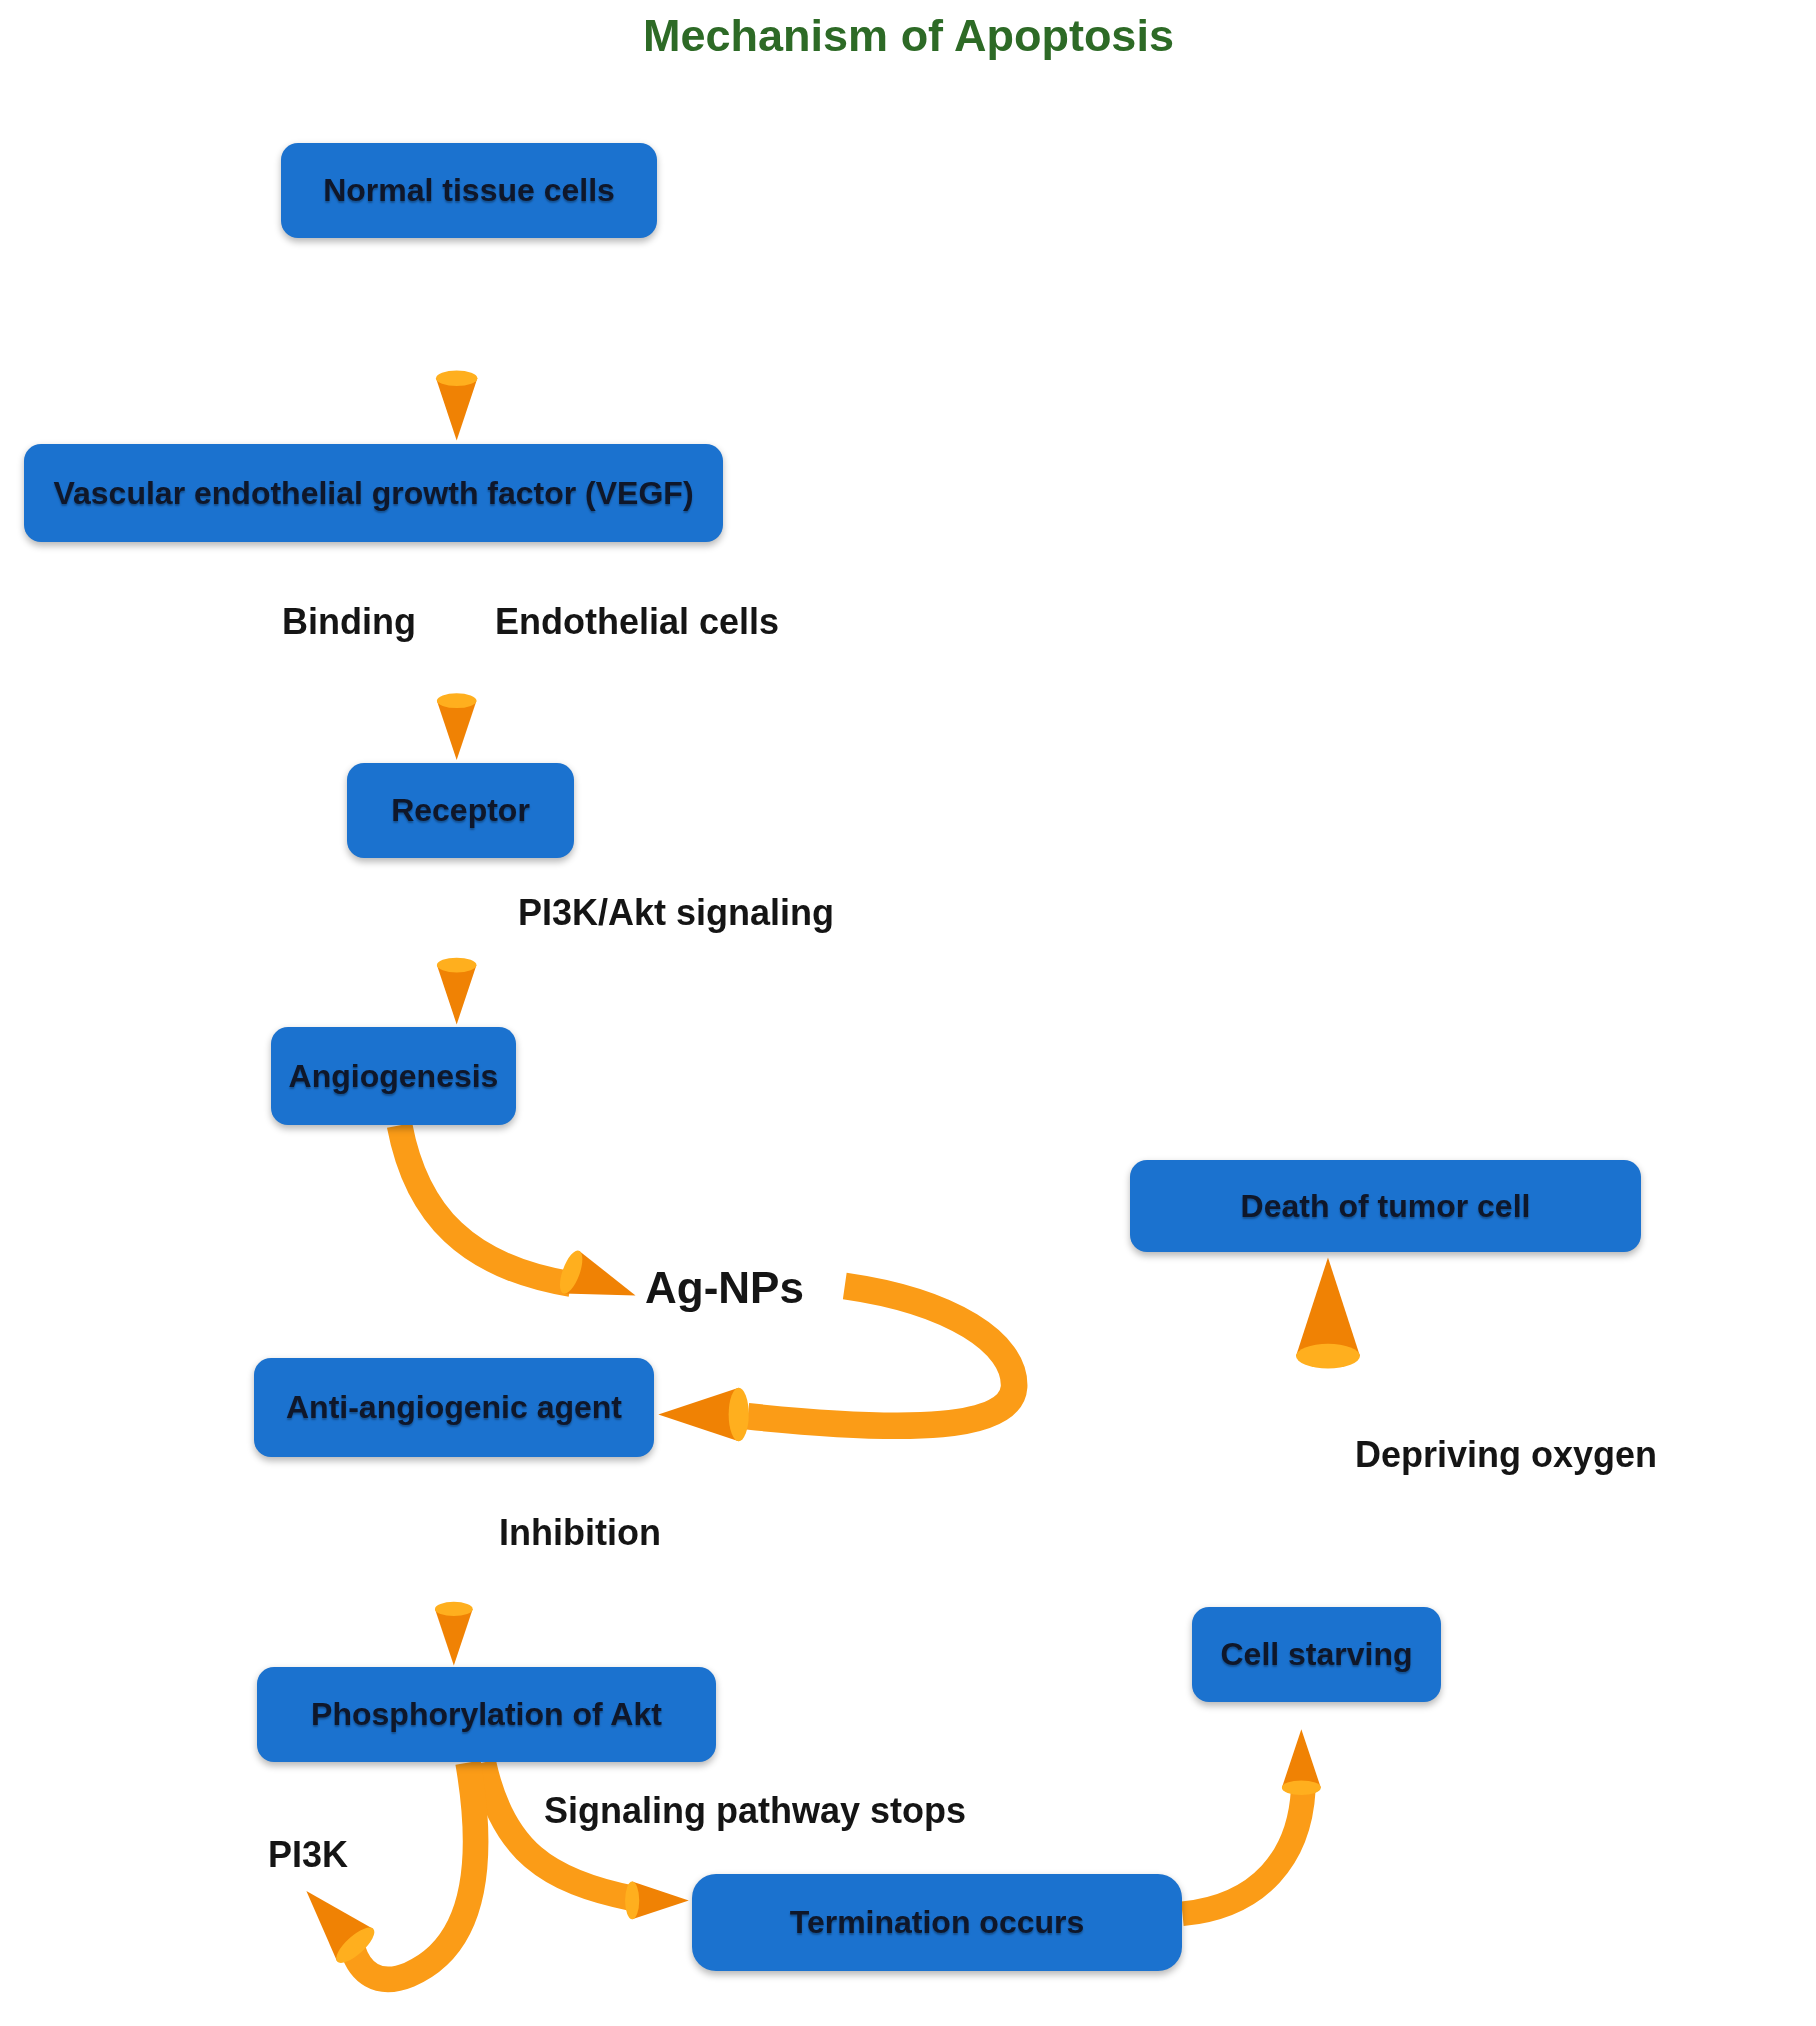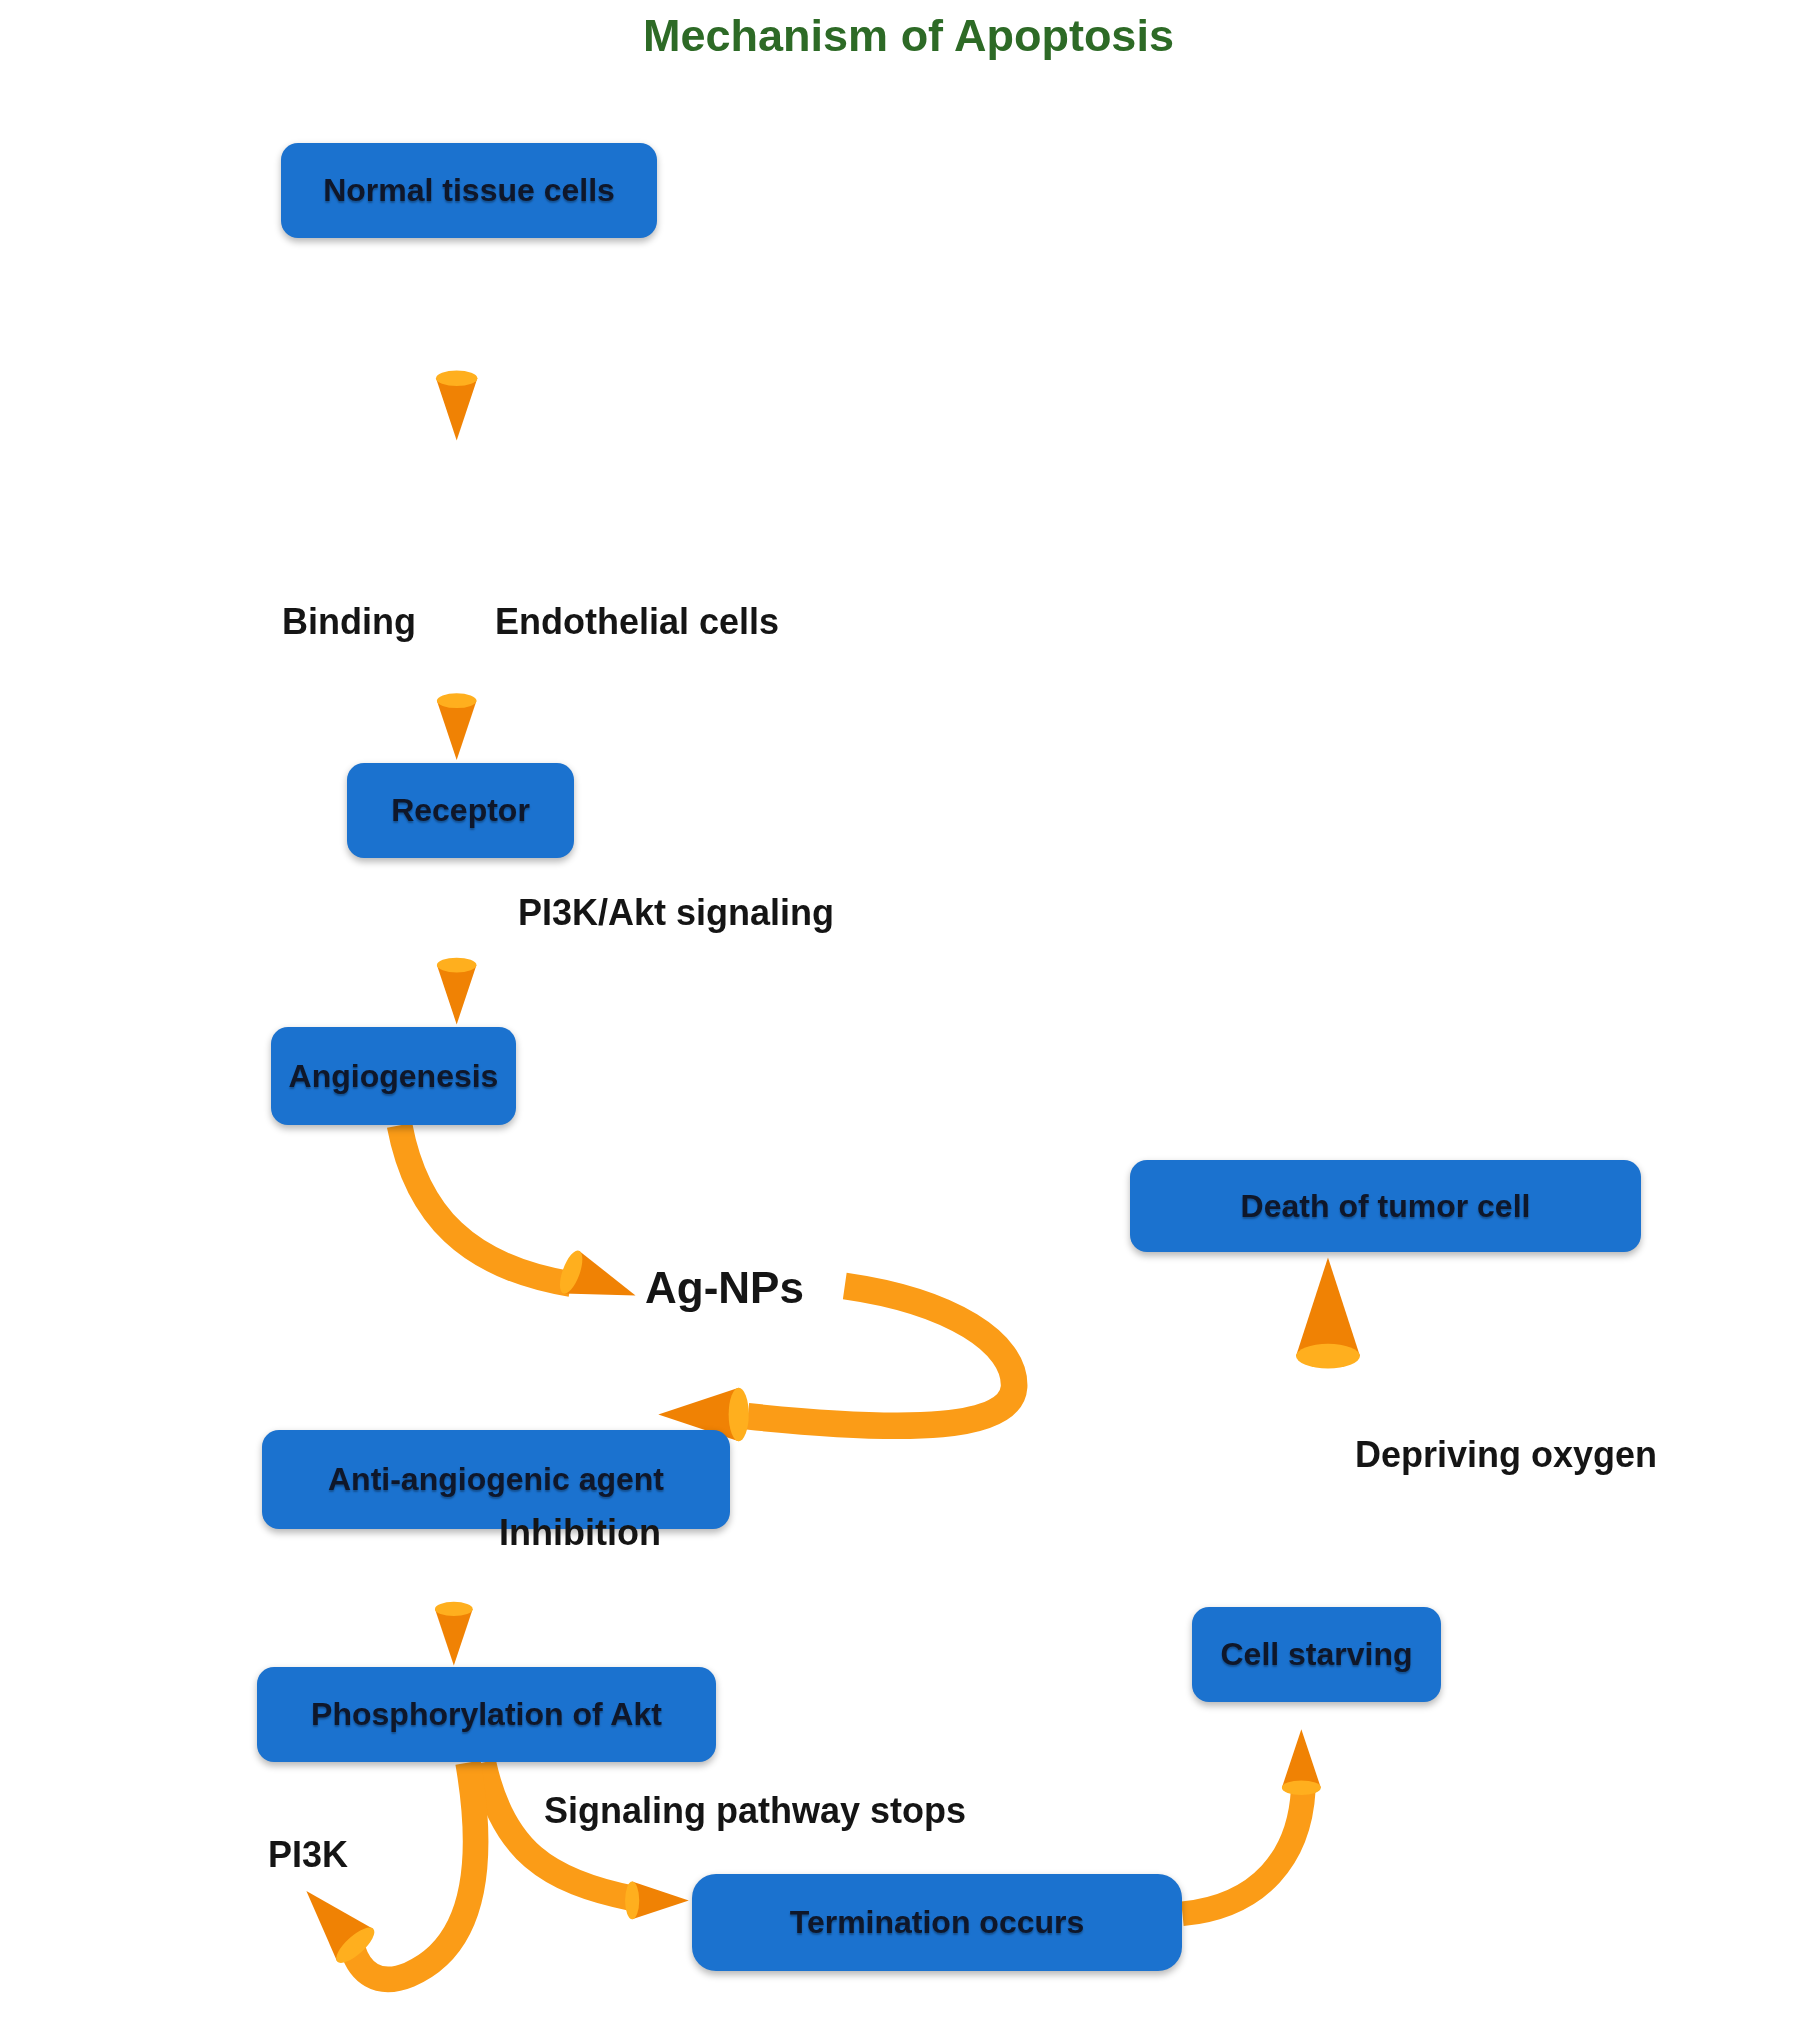--- a/index.html
+++ b/index.html
@@ -38,21 +38,21 @@
     font-weight:bold;
     font-size:36px;
     white-space:nowrap;
   }
   .flabel.big{font-size:44px;}
   
   #n-normal        {left:281px;top:143px;width:376px;height:95px;}
   #n-vegf          {left:24px; top:444px;width:699px;height:98px;}
   #n-receptor      {left:347px;top:763px;width:227px;height:95px;}
   #n-angiogenesis  {left:271px;top:1027px;width:245px;height:98px;}
-  #n-anti          {left:254px;top:1430px;width:468px;height:99px;margin-left:8px;}
+  #n-anti          {left:254px;top:1358px;width:400px;height:99px;}
   #n-phos          {left:257px;top:1667px;width:459px;height:95px;}
   #n-termination   {left:692px;top:1874px;width:490px;height:97px;border-radius:24px;}
   #n-cellstarving  {left:1192px;top:1607px;width:249px;height:95px;}
   #n-death         {left:1130px;top:1160px;width:511px;height:92px;}
   
   #l-binding   {left:282px; top:601px;}
   #l-endo      {left:495px; top:601px;}
   #l-pi3kakt   {left:518px; top:892px;}
   #l-agnps     {left:645px; top:1263px;}
   #l-inhib     {left:499px; top:1512px;}
@@ -126,20 +126,21 @@
         <use href="#cone"></use>
       </g>
 
     <path d="M 1396,1688 L 1396,1426" stroke="url(#shaftV)" stroke-width="23" fill="none"></path>
     <g transform="translate(1396,1322) scale(1.05,1.08)">
         <use href="#cone"></use>
       </g>
   </svg>
 
   <div class="node" id="n-normal">Normal tissue cells</div>
+  <div class="node" id="n-vegf">Vascular endothelial growth factor (VEGF)</div>
   <div class="node" id="n-receptor">Receptor</div>
   <div class="node" id="n-angiogenesis">Angiogenesis</div>
   <div class="node" id="n-anti">Anti-angiogenic agent</div>
   <div class="node" id="n-phos">Phosphorylation of Akt</div>
   <div class="node" id="n-termination">Termination occurs</div>
   <div class="node" id="n-cellstarving">Cell starving</div>
   <div class="node" id="n-death">Death of tumor cell</div>
 
   <div class="flabel" id="l-binding">Binding</div>
   <div class="flabel" id="l-endo">Endothelial cells</div>

